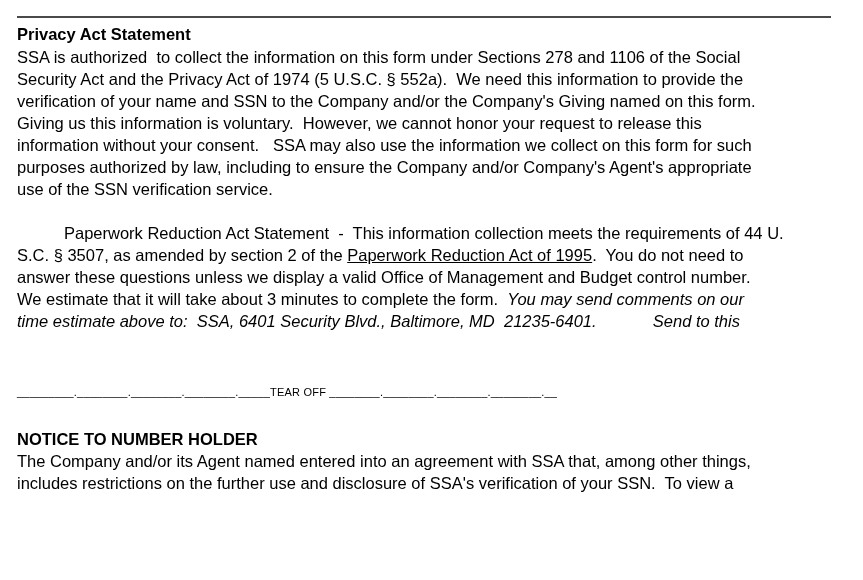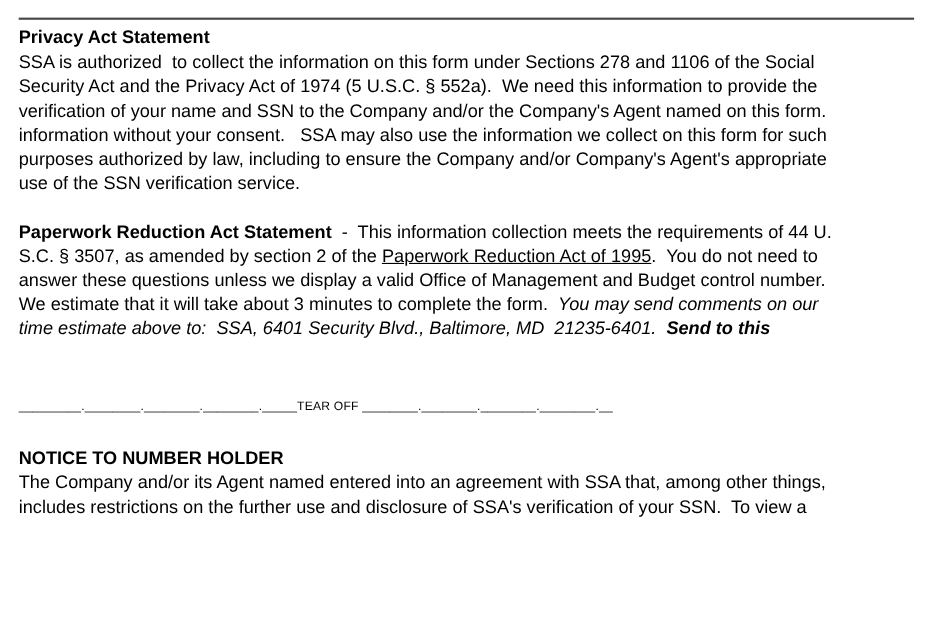--- a/index.html
+++ b/index.html
@@ -30,21 +30,21 @@
   .heading {
     font-weight: bold;
     margin-top: 5px;
     white-space: pre;
   }
   .para { margin: 0; }
   .para .line { white-space: pre; }
   .privacy-para   { margin-top: 1px; }
   .paperwork-para { margin-top: 22px; }
   .notice-para    { margin-top: 0px; }
-  .b { font-weight: bold; }
+  .b { font-weight: normal; margin-left: 47px; }
   .i { font-style: italic; }
   .u { text-decoration: underline; }
   a.link {
     color: #0000ee;
     text-decoration: underline;
     cursor: pointer;
   }
   .tearoff {
     margin-top: 49px;
     white-space: pre;
@@ -60,21 +60,22 @@
 
 <div class="page">
 
   <div class="rule"></div>
 
   <div class="heading">Privacy Act Statement</div>
 
   <div class="para privacy-para">
       <div class="line"><span>SSA is authorized  to collect the information on this form under Sections 278 and 1106 of the Social</span></div>
       <div class="line"><span>Security Act and the Privacy Act of 1974 (5 U.S.C. § 552a).  We need this information to provide the</span></div>
-      <div class="line"><span>verification of your name and SSN to the Company and/or the Company's Agent named on this form.</span></div>
+      <div class="line"><span>verification of your name and SSN to the Company and/or the Company's Giving named on this form.</span></div>
+      <div class="line"><span>Giving us this information is voluntary.  However, we cannot honor your request to release this</span></div>
       <div class="line"><span>information without your consent.   SSA may also use the information we collect on this form for such</span></div>
       <div class="line"><span>purposes authorized by law, including to ensure the Company and/or Company's Agent's appropriate</span></div>
       <div class="line"><span>use of the SSN verification service.</span></div>
     </div>
 
   <div class="para paperwork-para">
       <div class="line"><span class="b">Paperwork Reduction Act Statement</span><span>  -  This information collection meets the requirements of 44 U.</span></div>
       <div class="line"><span>S.C. § 3507, as amended by section 2 of the </span><span class="u">Paperwork Reduction Act of 1995</span><span>.  You do not need to</span></div>
       <div class="line"><span>answer these questions unless we display a valid Office of Management and Budget control number.</span></div>
       <div class="line"><span>We estimate that it will take about 3 minutes to complete the form.  </span><span class="i">You may send comments on our</span></div>

